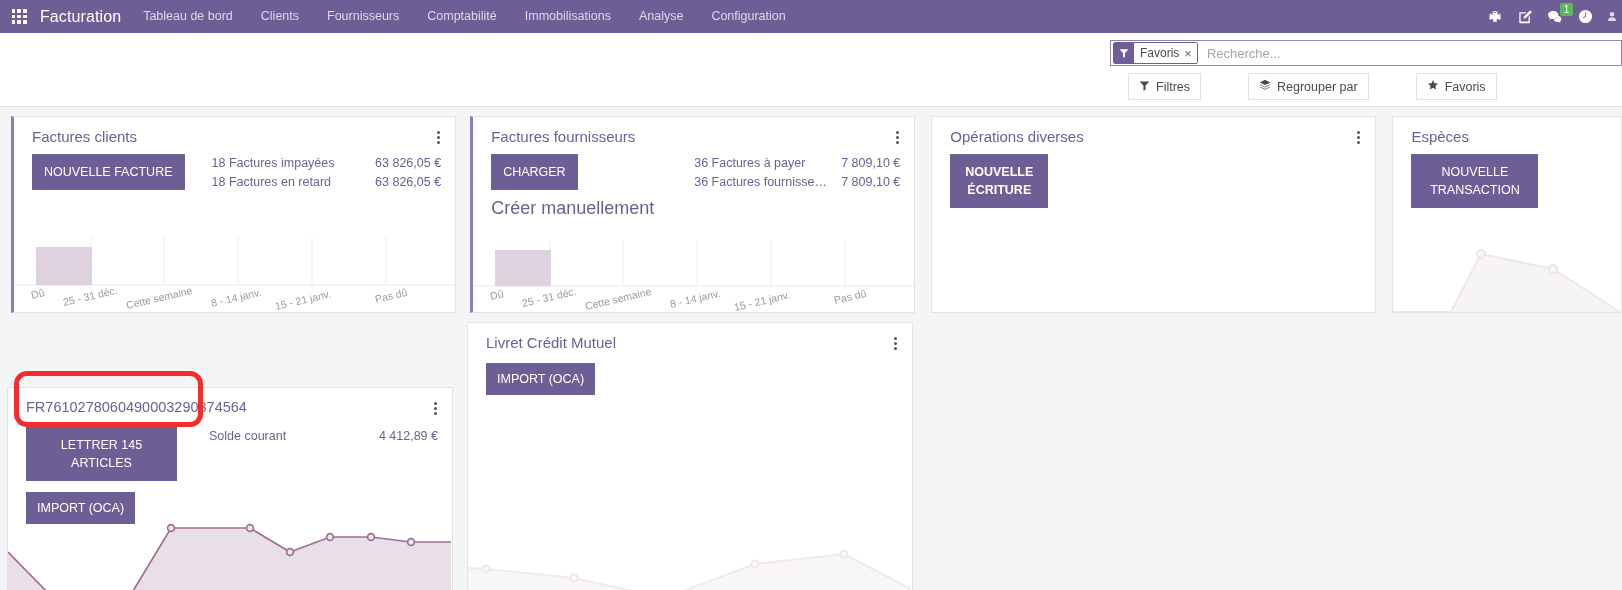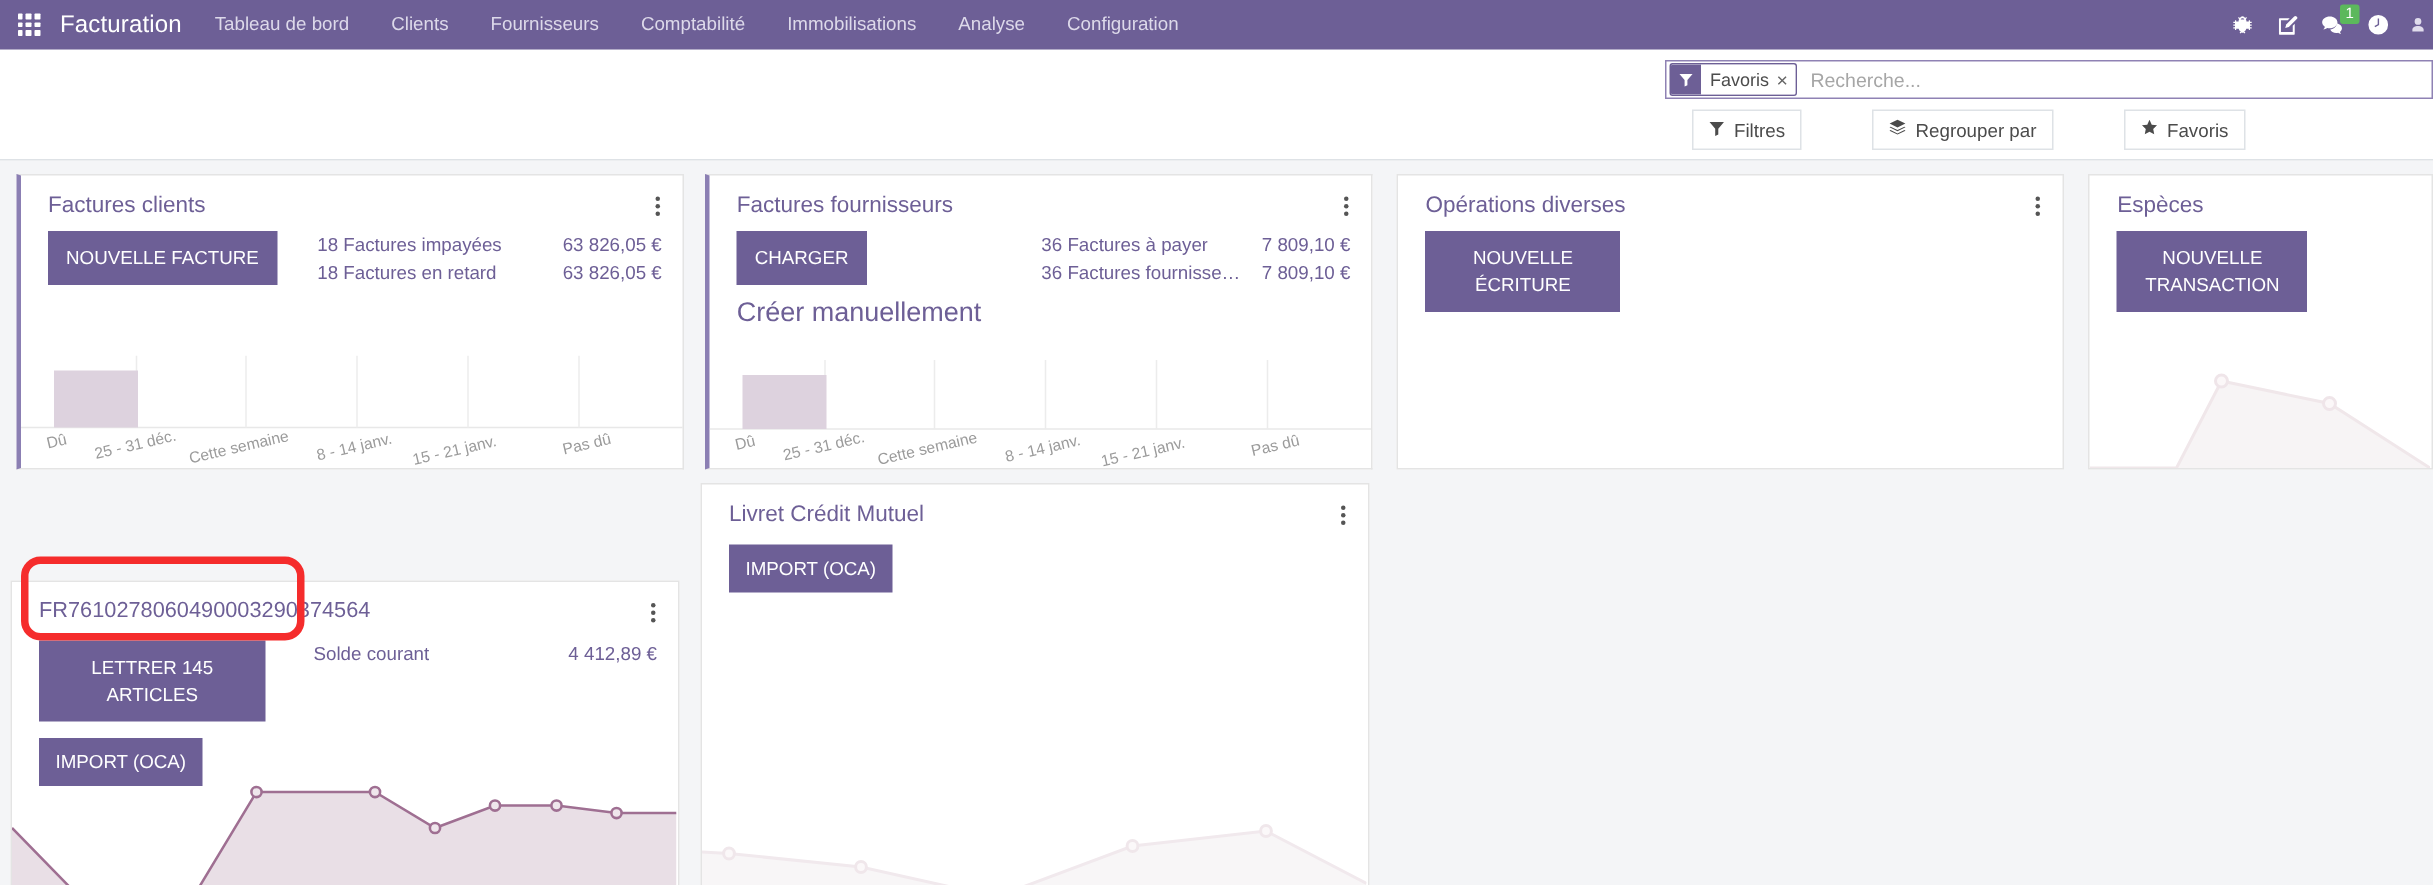--- a/index.html
+++ b/index.html
@@ -342,21 +342,21 @@
     </div>
 
     <div class="card noaccent" style="width:446px;height:197px;margin-left:16px;">
       <div class="card-title">Opérations diverses</div>
       <div class="card-menu">
           <i></i>
           <i></i>
           <i></i>
         </div>
       <div class="card-body">
-        <button class="btn-purple" style="width:130px;align-self:flex-start;">
+        <button class="btn-purple" style="width:98px;align-self:flex-start;font-weight:bold;">
           <span>NOUVELLE ÉCRITURE</span>
         </button>
       </div>
     </div>
 
     <div class="card noaccent" style="width:230px;height:197px;margin-left:16px;">
       <div class="card-title">Espèces</div>
       <div class="card-body">
         <button class="btn-purple" style="width:127px;align-self:flex-start;">
           <span>NOUVELLE TRANSACTION</span>

